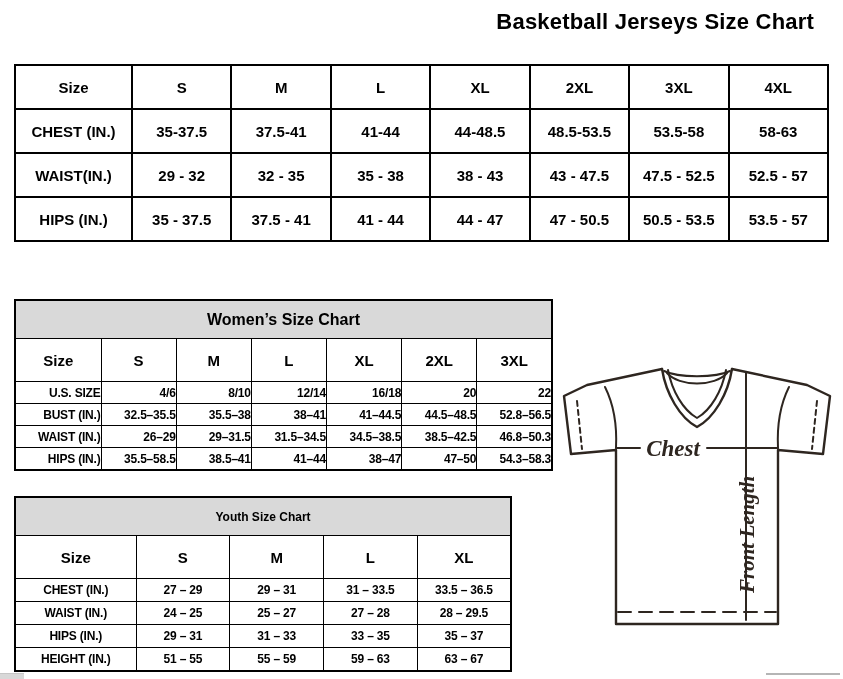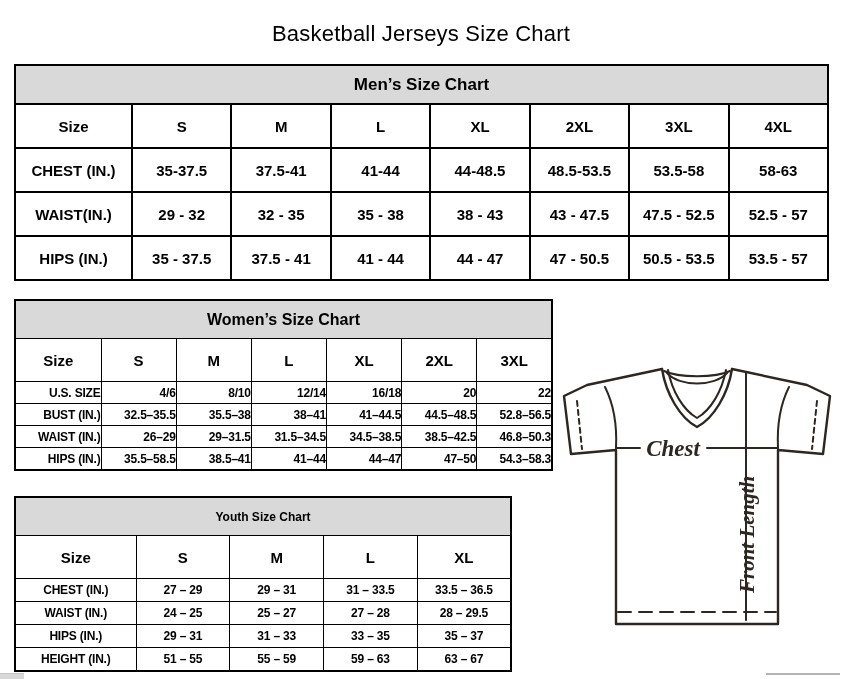--- a/index.html
+++ b/index.html
@@ -1,22 +1,22 @@
 <!DOCTYPE html>
 <html><head>
 <meta charset="utf-8">
 <style>
   html,body{margin:0;padding:0;}
   body{
     width:843px;height:679px;position:relative;background:#ffffff;
     font-family:"Liberation Sans",sans-serif;color:#000;overflow:hidden;
   }
   .page-title{
-    position:absolute;top:5px;left:0;width:810px;margin:16px;
-    text-align:center;font-size:22px;font-weight:normal;letter-spacing:.2px;
+    position:absolute;top:5px;left:0;width:810px;margin:4px;
+    text-align:right;font-size:22px;font-weight:bold;letter-spacing:.2px;
   }
   table.tbl{
     position:absolute;border-collapse:collapse;table-layout:fixed;background:#fff;
     border:2px solid #000;
   }
   .tbl th,.tbl td{
     border:2px solid #000;text-align:center;vertical-align:middle;
     font-weight:bold;padding:0;color:#000;
   }
   .tbl .caption{background:#d9d9d9;}
@@ -59,23 +59,20 @@
       <col style="width:117px">
       <col>
       <col>
       <col>
       <col>
       <col>
       <col>
       <col>
     </colgroup>
   <tbody>
-  <tr>
-        <th class="caption" colspan="8">Men’s Size Chart</th>
-      </tr>
   <tr class="head">
     <th>Size</th>
     <th>S</th>
     <th>M</th>
     <th>L</th>
     <th>XL</th>
     <th>2XL</th>
     <th>3XL</th>
     <th>4XL</th>
   </tr>
@@ -160,21 +157,21 @@
     <td>31.5–34.5</td>
     <td>34.5–38.5</td>
     <td>38.5–42.5</td>
     <td>46.8–50.3</td>
   </tr>
   <tr class="data">
     <th>HIPS (IN.)</th>
     <td>35.5–58.5</td>
     <td>38.5–41</td>
     <td>41–44</td>
-    <td>44–47</td>
+    <td>38–47</td>
     <td>47–50</td>
     <td>54.3–58.3</td>
   </tr>
   </tbody>
 </table>
 
 <table class="tbl youth">
   <colgroup>
       <col style="width:121px">
       <col>

